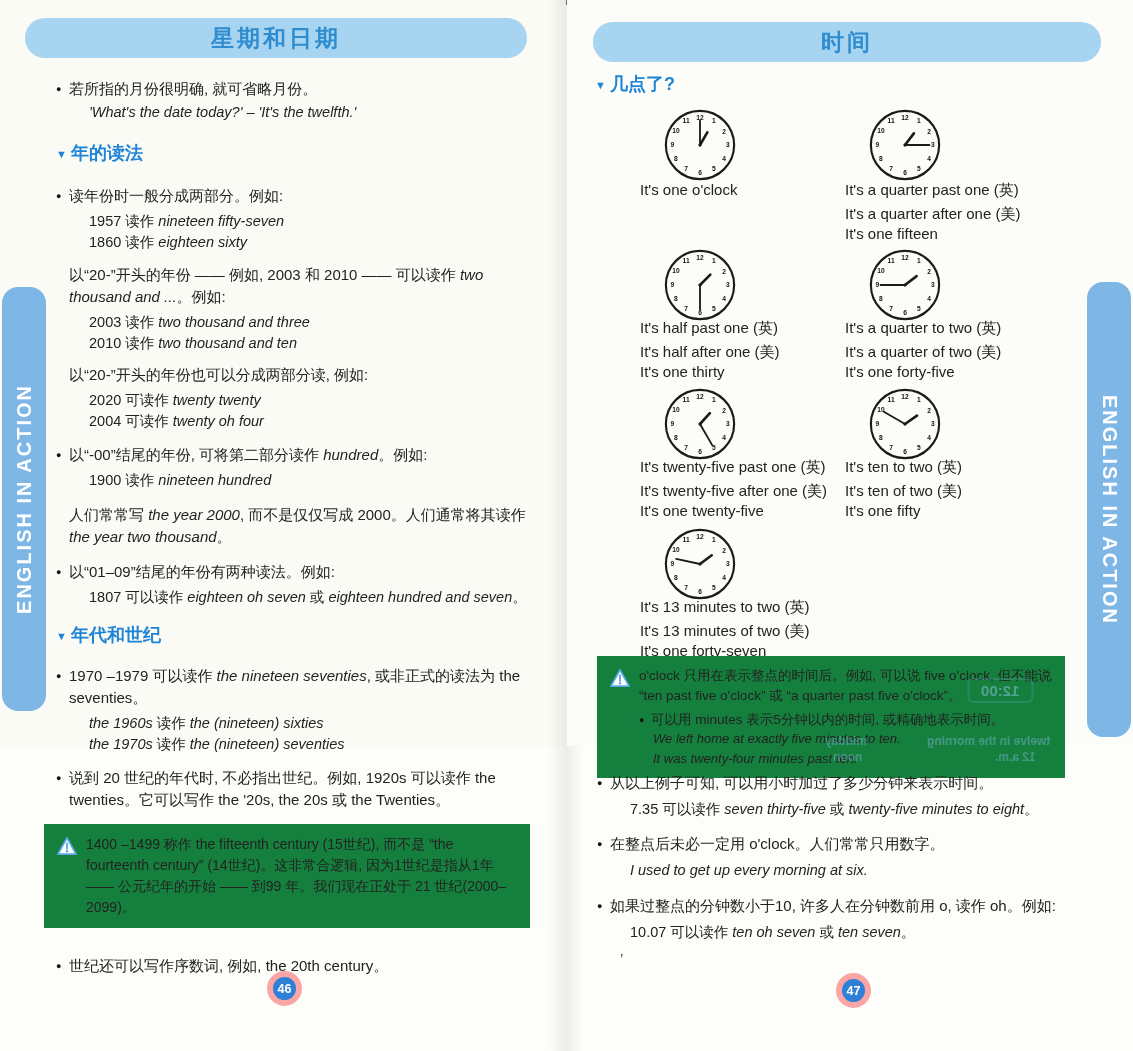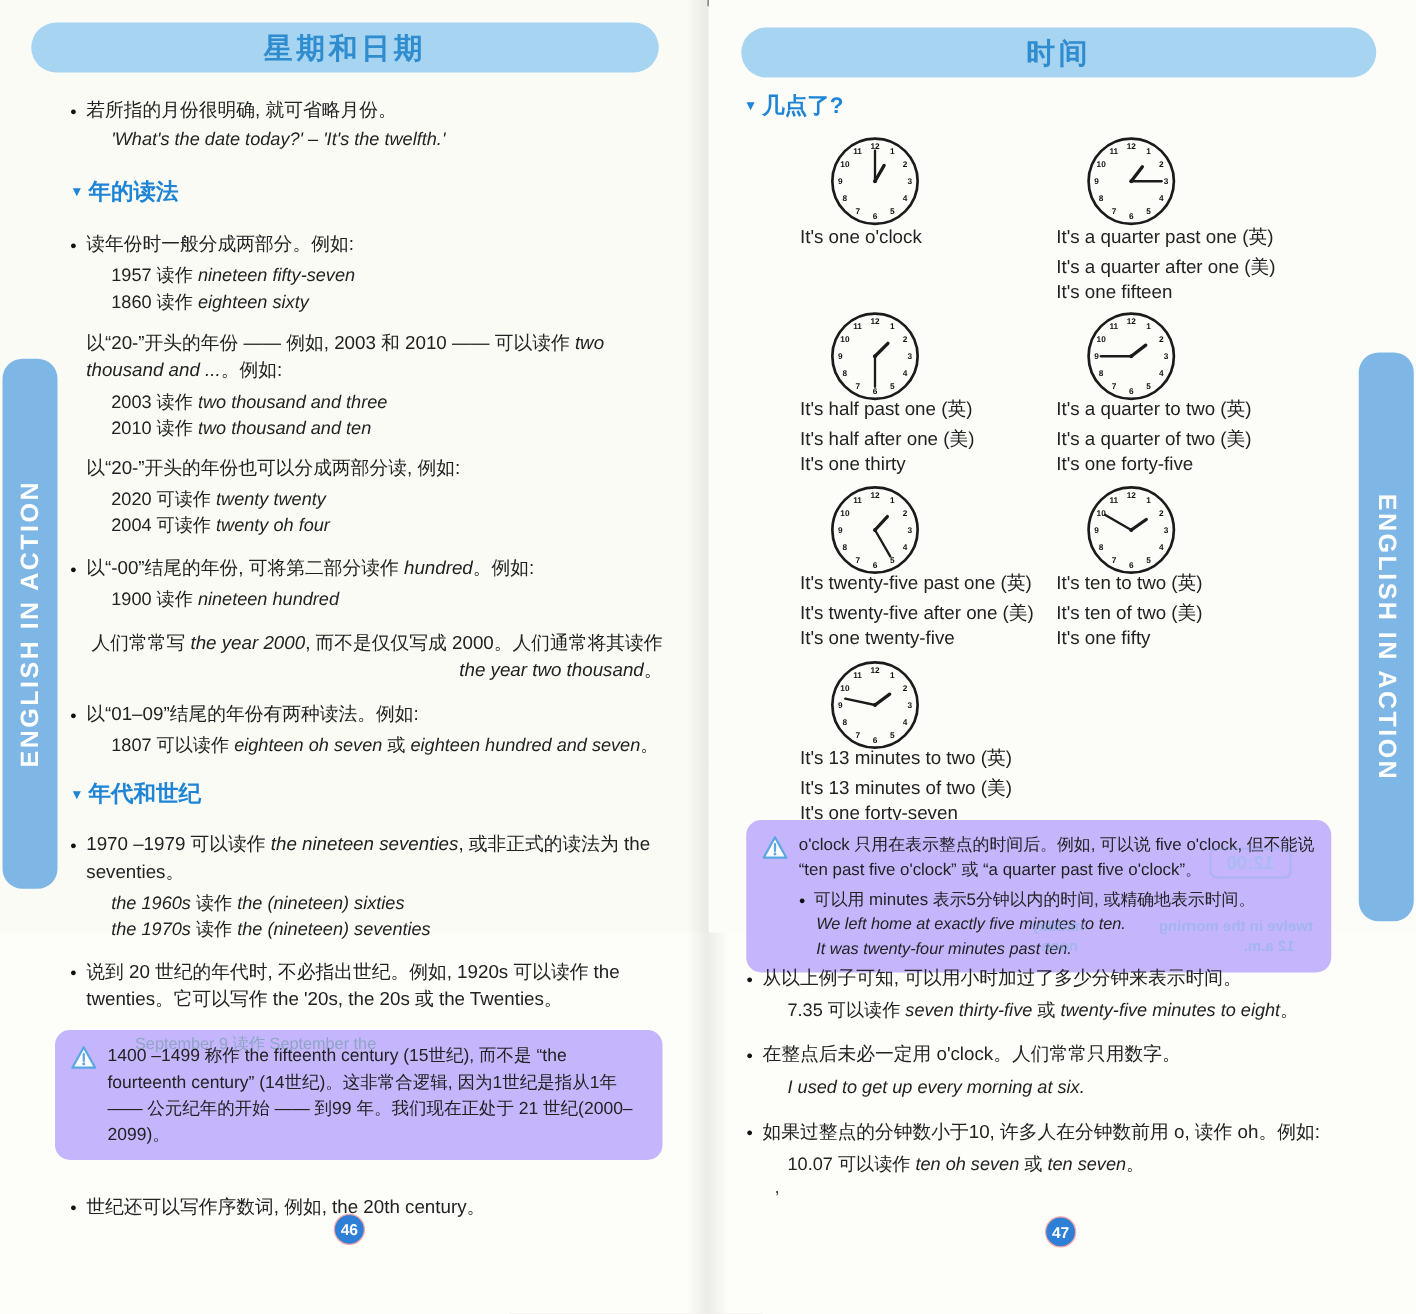--- a/index.html
+++ b/index.html
@@ -23,33 +23,33 @@
   .sec{color:#1e84d6;font-weight:bold;font-size:18px;display:flex;align-items:center;gap:4px;}
   .sec .mk{font-size:11px;position:relative;top:1px;}
   
   .row{display:flex;align-items:flex-start;}
   .row .dot{flex:0 0 13px;font-size:9px;line-height:22px;color:#111;}
   .row .txt{flex:1;font-size:15px;line-height:22px;}
   .para{margin-left:13px;font-size:15px;line-height:22px;}
   .ex{margin-left:33px;font-size:14.5px;line-height:21px;}
   .en{font-style:italic;}
   
-  .warn{background:#c4b5fd;border-radius:12px;display:flex;gap:8px;padding:10px 12px;}
+  .warn{background:#15803d;border-radius:0;display:flex;gap:8px;padding:10px 12px;}
   .warn .wicon{flex:0 0 22px;padding-top:2px;}
   .warn .wtxt{flex:1;font-size:13.5px;line-height:20px;}
   .warn .ex{margin-left:14px;font-size:13px;line-height:18px;}
   
   .tab{position:absolute;width:44px;background:#7eb7e6;border-radius:16px;
        display:flex;align-items:center;justify-content:center;}
   .tab span{writing-mode:vertical-rl;color:#fff;font-weight:bold;font-size:20px;letter-spacing:2px;white-space:nowrap;}
   .tab-l{left:2px;top:287px;height:424px;}
   .tab-l span{transform:rotate(180deg);}
   .tab-r{left:1087px;top:282px;height:455px;}
   
-  .badge{position:absolute;width:23px;height:23px;border-radius:50%;background:#2e7fd6;border:1px solid #fca5a5;
+  .badge{position:absolute;width:23px;height:23px;border-radius:50%;background:#2e7fd6;border:6px solid #fca5a5;
          color:#fff;font-size:12.5px;font-weight:bold;display:flex;align-items:center;justify-content:center;}
   
   .clock{position:absolute;width:78px;height:78px;}
   .clock-labels{position:absolute;font-size:15px;}
   .clock-label{line-height:19px;margin-bottom:5px;}
   .clock-label:nth-child(3){margin-top:-4px;}
   
   .bleed{position:absolute;color:#7fb6dd;opacity:.45;font-size:12px;font-weight:bold;transform:scaleX(-1);white-space:nowrap;}
   .bleed-box{position:absolute;transform:scaleX(-1);color:#8fc2e6;opacity:.5;font-size:15px;font-weight:bold;
              border:2px solid rgba(120,170,215,.45);border-radius:6px;padding:2px 12px;}
@@ -96,21 +96,21 @@
       <div class="para" style="margin-top:10px;"><span>以“20-”开头的年份也可以分成两部分读, 例如:</span></div>
       <div class="ex" style="margin-top:4px;"><span>2020 可读作 </span><span class="en">twenty twenty</span></div>
       <div class="ex"><span>2004 可读作 </span><span class="en">twenty oh four</span></div>
 
       <div class="row" style="margin-top:12px;">
         <span class="dot">●</span>
         <div class="txt"><span>以“-00”结尾的年份, 可将第二部分读作 </span><span class="en">hundred</span><span>。例如:</span></div>
       </div>
       <div class="ex" style="margin-top:4px;"><span>1900 读作 </span><span class="en">nineteen hundred</span></div>
 
-      <div class="para" style="margin-top:13px;text-align:right;"><span>人们常常写 </span><span class="en">the year 2000</span><span>, 而不是仅仅写成 2000。人们通常将其读作 </span><span class="en">the year two thousand</span><span>。</span></div>
+      <div class="para" style="margin-top:13px;"><span>人们常常写 </span><span class="en">the year 2000</span><span>, 而不是仅仅写成 2000。人们通常将其读作 </span><span class="en">the year two thousand</span><span>。</span></div>
 
       <div class="row" style="margin-top:13px;">
         <span class="dot">●</span>
         <div class="txt"><span>以“01–09”结尾的年份有两种读法。例如:</span></div>
       </div>
       <div class="ex" style="margin-top:4px;"><span>1807 可以读作 </span><span class="en">eighteen oh seven</span><span> 或 </span><span class="en">eighteen hundred and seven</span><span>。</span></div>
 
       <div class="sec" style="margin-top:15px;">
         <span class="mk">▼</span>
         <span>年代和世纪</span>

